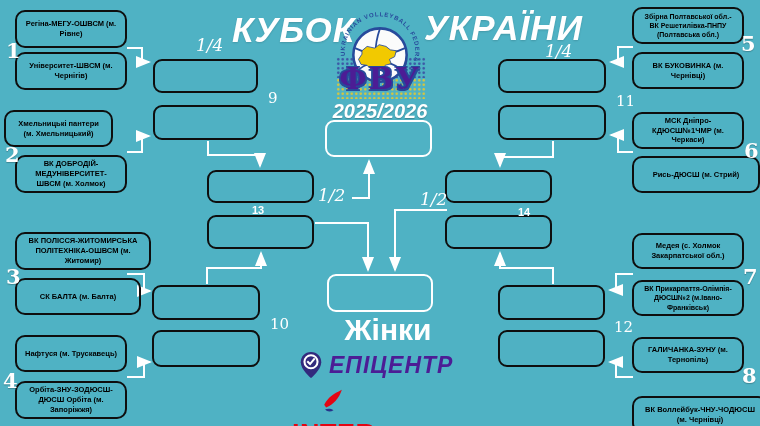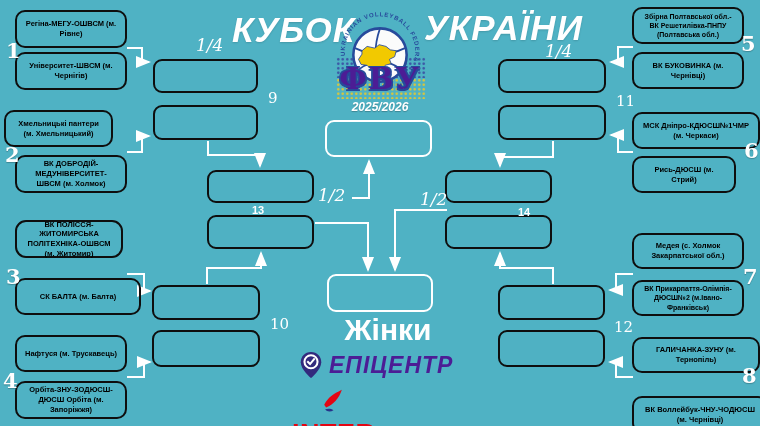--- a/index.html
+++ b/index.html
@@ -59,21 +59,21 @@
   }
   .fvu-text{
     position:absolute; z-index:6; width:110px; text-align:center;
     font-family:"DejaVu Serif", serif; font-weight:bold; font-size:29px;
     color:#4c1d95; letter-spacing:2px;
     text-shadow:-1.5px -1.5px 0 #274a9b, 1.5px -1.5px 0 #274a9b,
                 -1.5px 1.5px 0 #274a9b, 1.5px 1.5px 0 #274a9b, 0 2px 0 #274a9b;
   }
   .season{
     position:absolute; z-index:6; width:110px; text-align:center;
-    color:#fff; font-weight:bold; font-style:italic; font-size:12px;
+    color:#fff; font-weight:bold; font-style:italic; font-size:20px;
     text-shadow:0 1px 1px rgba(0,0,0,.25);
   }
   .women{
     position:absolute; z-index:5; width:140px; text-align:center;
     color:#fff; font-size:30px; font-weight:bold;
   }
   .epicentr{
     position:absolute; z-index:5; display:flex; align-items:center; gap:4px;
   }
   .epicentr .ep-text{
@@ -158,32 +158,32 @@
   <div class="seed-num" style="left:3px;  top:368px;">4</div>
   <div class="seed-num" style="left:741px; top:31px;">5</div>
   <div class="seed-num" style="left:744px; top:138px;">6</div>
   <div class="seed-num" style="left:743px; top:264px;">7</div>
   <div class="seed-num" style="left:742px; top:363px;">8</div>
 
   <div class="team-box" style="left:15px; top:10px;  width:112px; height:38px;">Регіна-МЕГУ-ОШВСМ (м. Рівне)</div>
   <div class="team-box" style="left:15px; top:52px;  width:112px; height:38px;">Університет-ШВСМ (м. Чернігів)</div>
   <div class="team-box" style="left:4px; top:110px; width:109px; height:37px;">Хмельницькі пантери (м. Хмельницький)</div>
   <div class="team-box" style="left:15px; top:155px; width:112px; height:38px;">ВК ДОБРОДІЙ-МЕДУНІВЕРСИТЕТ-ШВСМ (м. Холмок)</div>
-  <div class="team-box" style="left:15px; top:220px; width:108px; height:38px;border-radius:11px;">ВК ПОЛІССЯ-ЖИТОМИРСЬКА ПОЛІТЕХНІКА-ОШВСМ (м. Житомир)</div>
+  <div class="team-box" style="left:15px; top:232px; width:136px; height:38px;">ВК ПОЛІССЯ-ЖИТОМИРСЬКА ПОЛІТЕХНІКА-ОШВСМ (м. Житомир)</div>
   <div class="team-box" style="left:15px; top:278px; width:126px; height:37px;">СК БАЛТА (м. Балта)</div>
   <div class="team-box" style="left:15px; top:335px; width:112px; height:37px;">Нафтуся (м. Трускавець)</div>
   <div class="team-box" style="left:15px; top:381px; width:112px; height:38px;">Орбіта-ЗНУ-ЗОДЮСШ-ДЮСШ Орбіта (м. Запоріжжя)</div>
 
   <div class="team-box" style="left:632px; top:7px;   width:112px; height:37px; font-size:7px;">Збірна Полтавської обл.-ВК Решетилівка-ПНПУ (Полтавська обл.)</div>
   <div class="team-box" style="left:632px; top:52px;  width:112px; height:37px;">ВК БУКОВИНКА (м. Чернівці)</div>
-  <div class="team-box" style="left:632px; top:112px; width:128px; height:37px;">МСК Дніпро-КДЮСШ№1ЧМР (м. Черкаси)</div>
-  <div class="team-box" style="left:632px; top:156px; width:104px; height:37px;">Рись-ДЮСШ (м. Стрий)</div>
+  <div class="team-box" style="left:632px; top:112px; width:112px; height:37px;">МСК Дніпро-КДЮСШ№1ЧМР (м. Черкаси)</div>
+  <div class="team-box" style="left:632px; top:156px; width:128px; height:37px;">Рись-ДЮСШ (м. Стрий)</div>
   <div class="team-box" style="left:632px; top:233px; width:112px; height:36px;">Медея (с. Холмок Закарпатської обл.)</div>
   <div class="team-box" style="left:632px; top:280px; width:112px; height:36px; font-size:7px;">ВК Прикарпаття-Олімпія-ДЮСШ№2 (м.Івано-Франківськ)</div>
-  <div class="team-box" style="left:632px; top:337px; width:128px; height:36px;">ГАЛИЧАНКА-ЗУНУ (м. Тернопіль)</div>
+  <div class="team-box" style="left:632px; top:337px; width:112px; height:36px;">ГАЛИЧАНКА-ЗУНУ (м. Тернопіль)</div>
   <div class="team-box" style="left:632px; top:396px; width:136px; height:37px;">ВК Воллейбук-ЧНУ-ЧОДЮСШ (м. Чернівці)</div>
 
   <div class="slot-box" style="left:153px; top:59px;  width:105px; height:34px;"></div>
   <div class="slot-box" style="left:153px; top:105px; width:105px; height:35px;"></div>
   <div class="slot-box" style="left:152px; top:285px; width:108px; height:35px;"></div>
   <div class="slot-box" style="left:152px; top:330px; width:108px; height:37px;"></div>
   <div class="slot-box" style="left:498px; top:59px;  width:108px; height:34px;"></div>
   <div class="slot-box" style="left:498px; top:105px; width:108px; height:35px;"></div>
   <div class="slot-box" style="left:498px; top:285px; width:107px; height:35px;"></div>
   <div class="slot-box" style="left:498px; top:330px; width:107px; height:37px;"></div>

